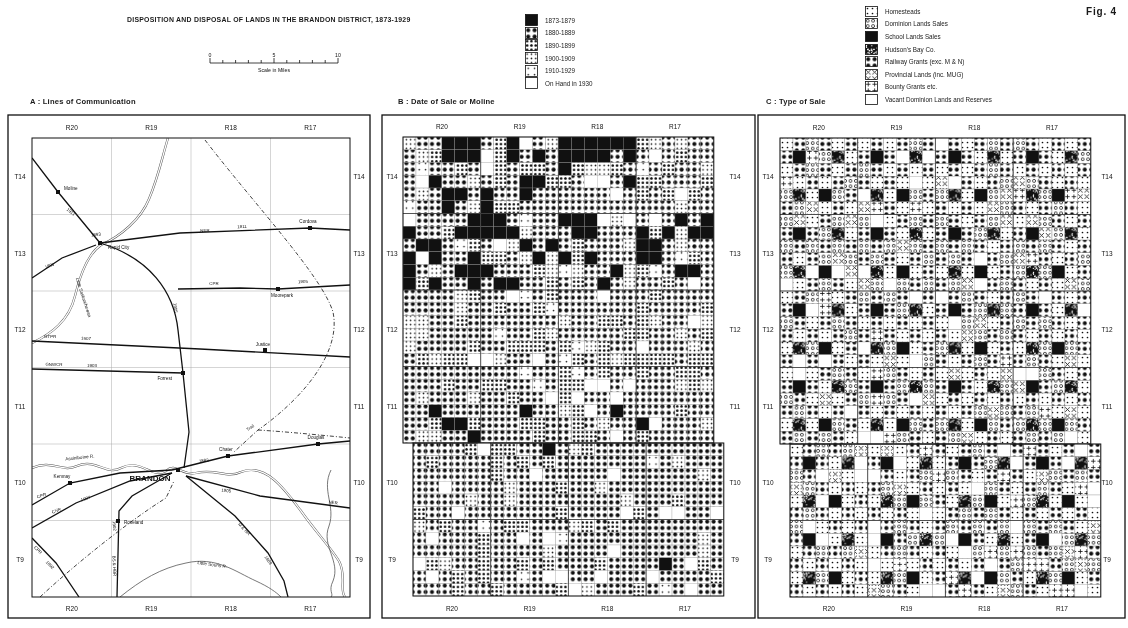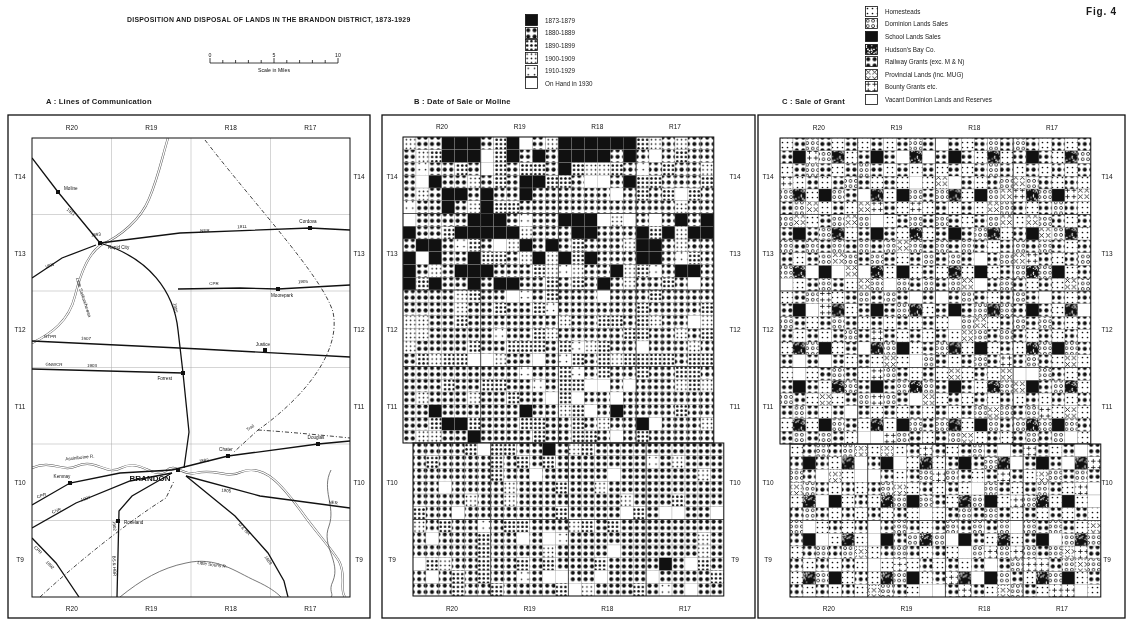--- a/index.html
+++ b/index.html
@@ -3,21 +3,21 @@
 <meta charset="utf-8">
 <style>
   html,body{margin:0;padding:0;background:#ffffff;}
   #root{
     position:relative;width:1128px;height:628px;background:#ffffff;
     font-family:"Liberation Sans", sans-serif;color:#1a1a1a;overflow:hidden;
   }
   .abs{position:absolute;}
   #fig-title{left:127px;top:16px;font-size:6.9px;font-weight:bold;letter-spacing:.25px;}
   #fig-label{left:1086px;top:6px;font-size:10px;font-weight:bold;letter-spacing:.8px;}
-  .ptitle{font-size:7.6px;font-weight:bold;letter-spacing:.2px;margin-left:16px;}
+  .ptitle{font-size:7.6px;font-weight:bold;letter-spacing:.2px;}
   #panel-a-title{left:30px;top:97px;}
   #panel-b-title{left:398px;top:97px;}
   #panel-c-title{left:766px;top:97px;}
   .legend{display:flex;flex-direction:column;}
   .legend-row{display:flex;align-items:center;height:12.6px;}
   .legend-row svg{flex:0 0 auto;display:block;}
   .legend-label{font-size:6.3px;margin-left:7px;white-space:nowrap;}
   #date-legend{left:525px;top:14px;}
   #type-legend{left:865px;top:5px;}
   #figure-svg{left:0;top:0;}
@@ -134,21 +134,21 @@
       <div class="legend-row">
         <svg width="13" height="11">
           <rect x="0.5" y="0.5" width="12" height="10" fill="#fff" stroke="#111111" stroke-width="0.8"></rect>
         </svg>
         <span class="legend-label">Vacant Dominion Lands and Reserves</span>
       </div>
     </div>
 
   <div id="panel-a-title" class="abs ptitle">A : Lines of Communication</div>
   <div id="panel-b-title" class="abs ptitle">B : Date of Sale or Moline</div>
-  <div id="panel-c-title" class="abs ptitle">C : Sale of Grant</div>
+  <div id="panel-c-title" class="abs ptitle">C : Type of Sale</div>
 
   <svg id="figure-svg" class="abs" width="1128" height="628" viewBox="0 0 1128 628">
       <defs>
     <pattern id="d1880" width="6.4" height="6.4" patternUnits="userSpaceOnUse">
           <circle cx="3.2" cy="3.2" r="2.05" fill="#111111"></circle>
         </pattern>
     <pattern id="d1890" width="4.3" height="4.3" patternUnits="userSpaceOnUse">
           <circle cx="2.15" cy="2.15" r="1.3" fill="#111111"></circle>
         </pattern>
     <pattern id="d1900" width="4.3" height="4.3" patternUnits="userSpaceOnUse">

